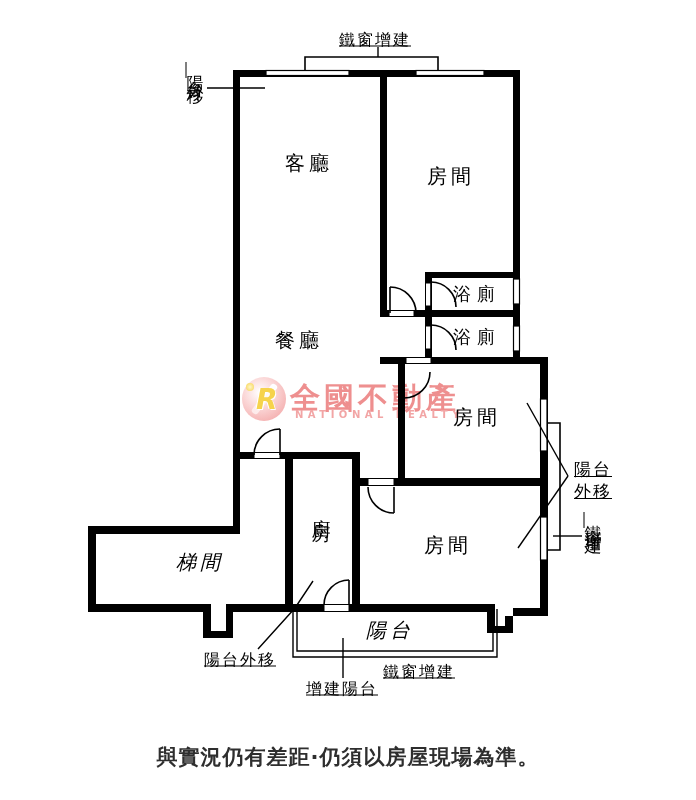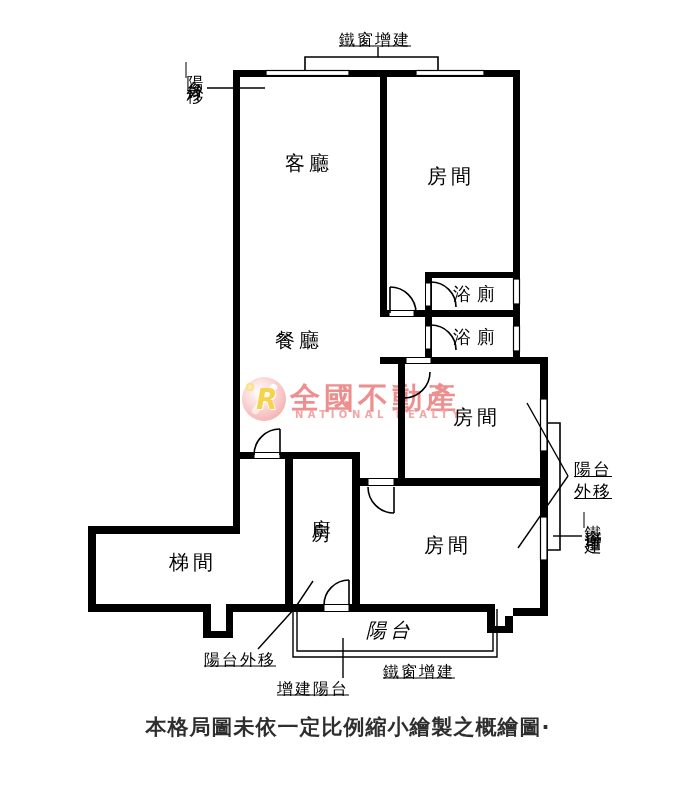--- a/index.html
+++ b/index.html
@@ -173,25 +173,25 @@
   <div class="lbl small-lbl vert" style="left:196px;top:62px;font-size:17px;">陽台外移</div>
 
   <div class="lbl room-lbl" style="left:309px;top:140px;margin-top:23px;">客廳</div>
   <div class="lbl room-lbl" style="left:451px;top:176px;">房間</div>
   <div class="lbl" style="left:477px;top:294px;font-size:18px;letter-spacing:6px;">浴廁</div>
   <div class="lbl" style="left:477px;top:337px;font-size:18px;letter-spacing:6px;">浴廁</div>
   <div class="lbl room-lbl" style="left:299px;top:340px;">餐廳</div>
   <div class="lbl room-lbl" style="left:477px;top:417px;">房間</div>
   <div class="lbl room-lbl" style="left:448px;top:545px;">房間</div>
   <div class="lbl room-lbl vert" style="left:322px;top:503px;font-size:19px;">廚房</div>
-  <div class="lbl room-lbl" style="left:193px;top:562px;">梯間</div>
+  <div class="lbl room-lbl" style="left:200px;top:562px;font-style:italic;">梯間</div>
   <div class="lbl room-lbl" style="left:390px;top:630px;font-style:italic;">陽台</div>
 
   <div class="lbl small-lbl" style="left:240px;top:660px;">陽台外移</div>
-  <div class="lbl small-lbl" style="left:313px;top:689px;">增建陽台</div>
+  <div class="lbl small-lbl" style="left:342px;top:689px;">增建陽台</div>
   <div class="lbl small-lbl" style="left:419px;top:672px;">鐵窗增建</div>
 
   <div class="lbl small-lbl wrap2" style="left:593px;top:458px;font-size:17px;">陽台外移</div>
   <div class="lbl small-lbl vert" style="left:594px;top:512px;font-size:17px;">鐵窗增建</div>
 
-  <div class="disclaimer" style="left:348px;top:727px;">本格局圖未依一定比例縮小繪製之概繪圖·</div>
+  <div class="disclaimer" style="left:348px;top:757px;">與實況仍有差距·仍須以房屋現場為準。</div>
 
 </div>
 
 </body></html>

